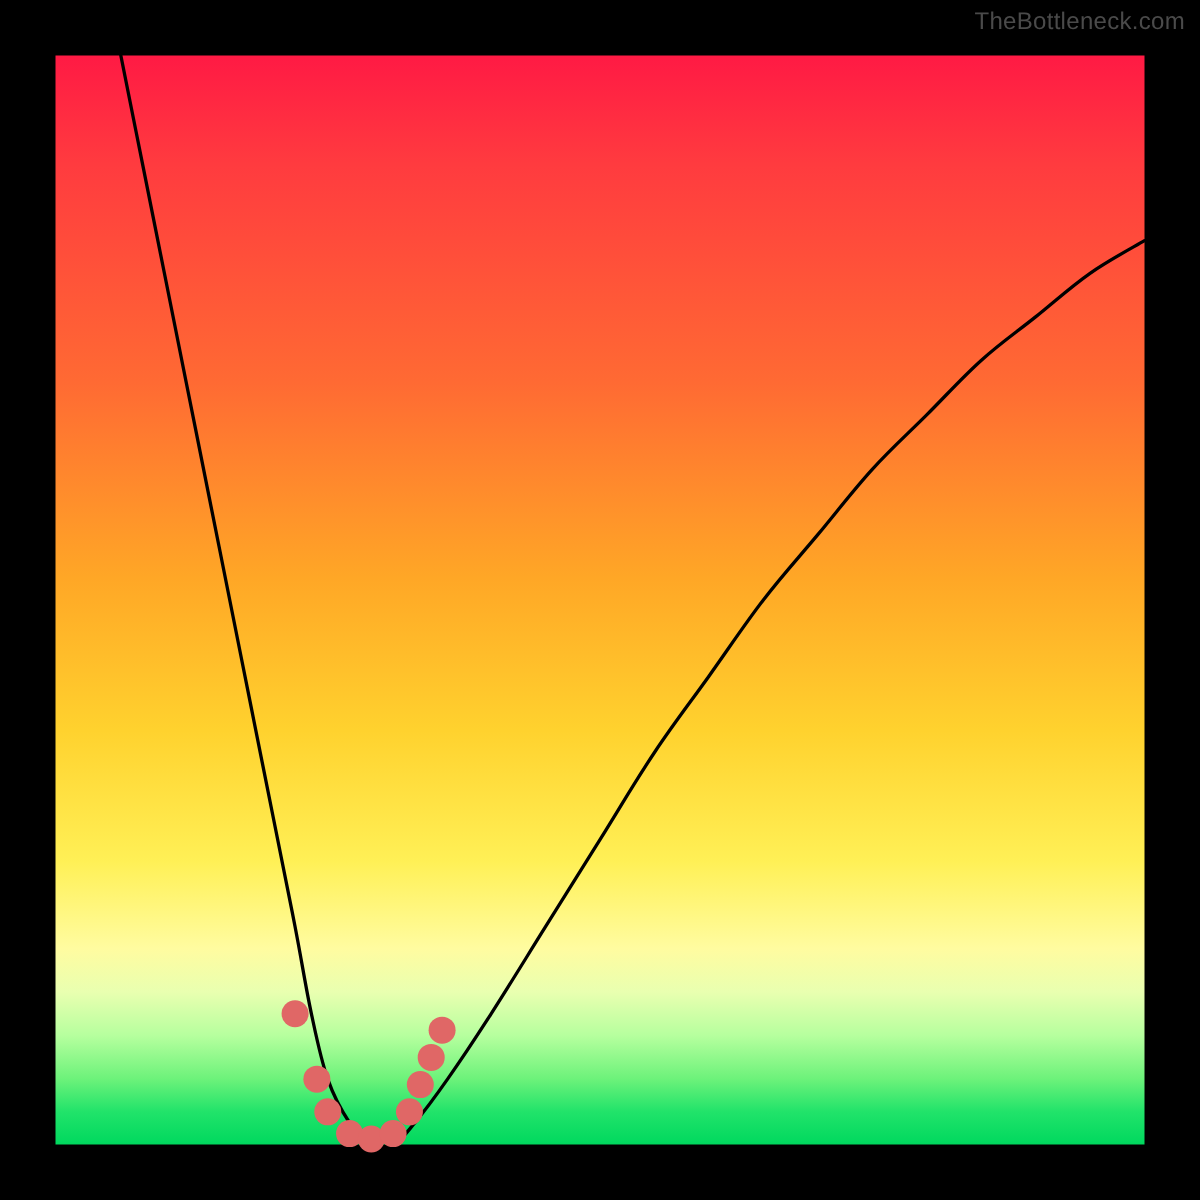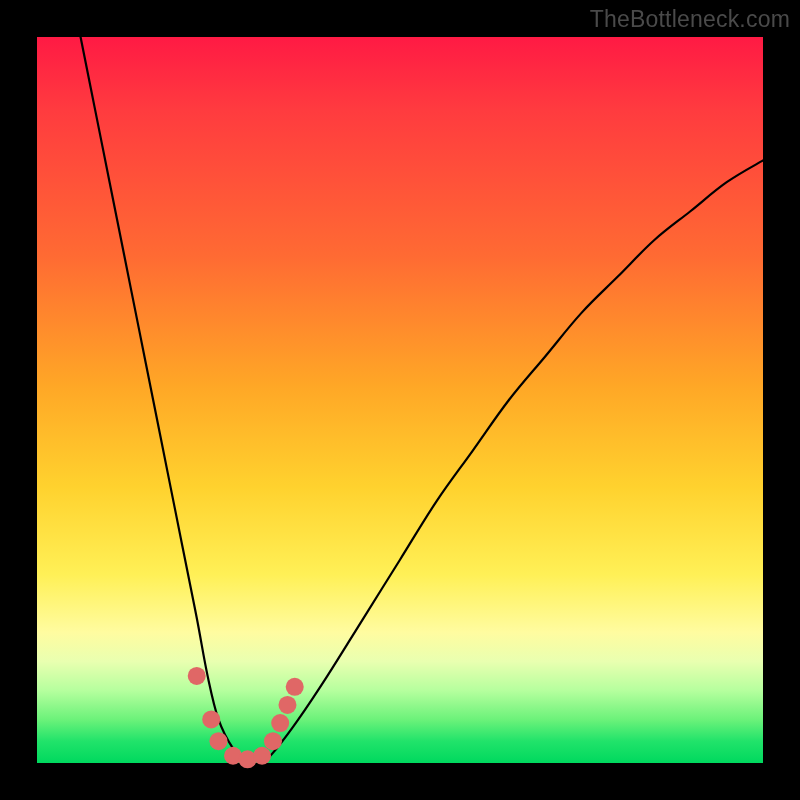--- a/index.html
+++ b/index.html
@@ -40,21 +40,21 @@
       #6cf27a 94%,
       #21e36a 97%,
       #00d85e 100%
     );
   }
   .watermark {
     position: absolute;
     top: 6px;
     right: 10px;
     color: #4a4a4a;
-    font-size: 23px;
+    font-size: 16px;
     font-weight: 500;
     letter-spacing: 0.2px;
     user-select: none;
   }
   svg.curve {
     position: absolute;
     left: 0;
     top: 0;
     width: 726px;
     height: 726px;

